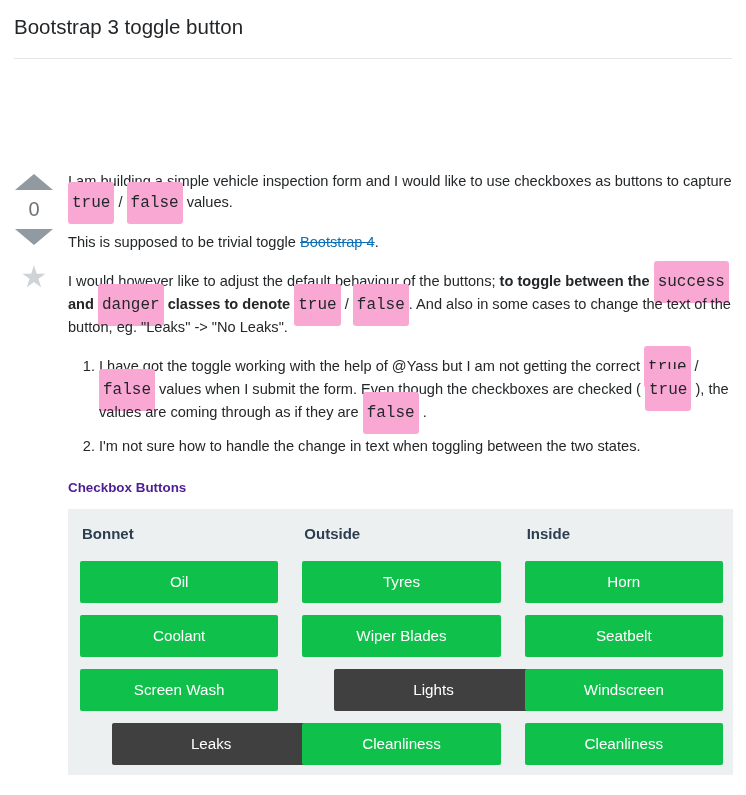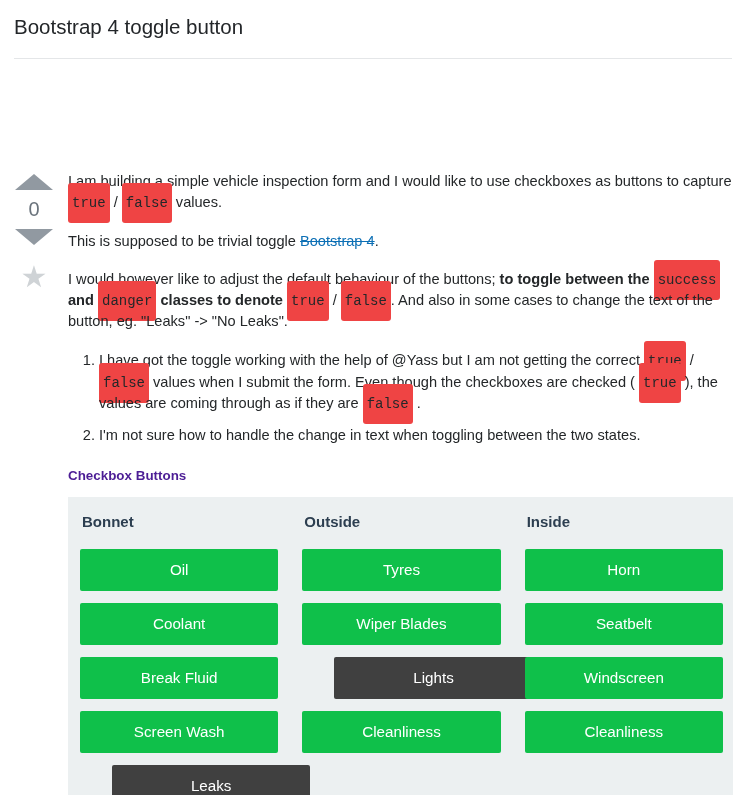--- a/index.html
+++ b/index.html
@@ -81,22 +81,22 @@
     line-height: 1.43;
     color: #242729;
   }
   .post-body p {
     margin: 0 0 18px 0;
   }
   .post-body p:first-child { margin-top: 0; }
 
   code {
     font-family: "Liberation Mono", monospace;
-    font-size: 14px;
-    background: #ef4444;
+    font-size: 16px;
+    background: #f9a8d4;
     color: #242729;
     padding: 12px 4px;
     border-radius: 3px;
     white-space: nowrap;
   }
   a.strike-link {
     color: #0c6fb5;
     text-decoration: line-through;
   }
   strong { font-weight: 700; }
@@ -157,21 +157,21 @@
     white-space: nowrap;
   }
   .btn.success { background: #0fc04a; }
   .btn.danger  { background: #404040; margin-left: 32px; }
   .btn:last-child { margin-bottom: 0; }
 </style>
 </head>
 <body>
 
 <div class="page-header">
-  <h1 class="page-title">Bootstrap 4 toggle button</h1>
+  <h1 class="page-title">Bootstrap 3 toggle button</h1>
   <div class="header-rule"></div>
 </div>
 
 <div class="post">
 
   <div class="vote-cell">
     <div class="vote-arrow vote-up"></div>
     <div class="vote-count">0</div>
     <div class="vote-arrow vote-down"></div>
     <span class="star-icon">★</span>
@@ -192,21 +192,20 @@
 
     <div class="section-label">Checkbox Buttons</div>
 
     <div class="panel">
       <div class="panel-cols">
 
         <div class="panel-col">
           <div class="col-title">Bonnet</div>
           <button class="btn success">Oil</button>
           <button class="btn success">Coolant</button>
-          <button class="btn success">Break Fluid</button>
           <button class="btn success">Screen Wash</button>
           <button class="btn danger">Leaks</button>
         </div>
 
         <div class="panel-col">
           <div class="col-title">Outside</div>
           <button class="btn success">Tyres</button>
           <button class="btn success">Wiper Blades</button>
           <button class="btn danger">Lights</button>
           <button class="btn success">Cleanliness</button>

